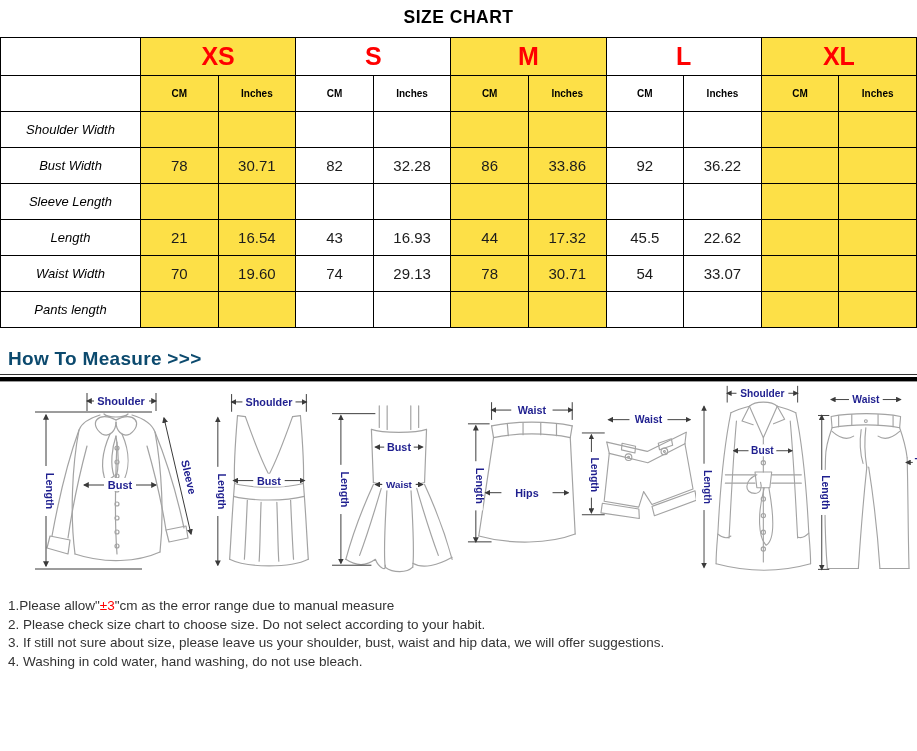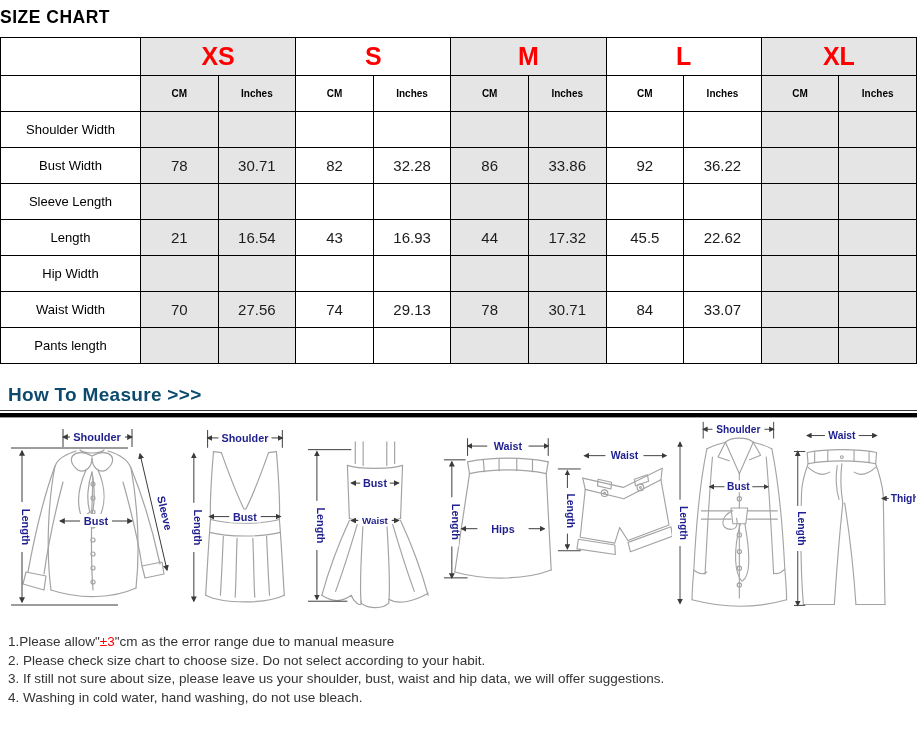--- a/index.html
+++ b/index.html
@@ -2,46 +2,46 @@
 <html><head>
 <meta charset="utf-8">
 <style>
   * { box-sizing: border-box; }
   html,body { margin:0; padding:0; }
   body {
     width:917px; height:751px; overflow:hidden; background:#fff;
     font-family:"Liberation Sans", sans-serif; color:#111;
   }
   .page-title {
-    margin-top:7px; text-align:left;
+    margin-top:7px; text-align:center;
     font-size:17.5px; font-weight:bold; letter-spacing:0.5px; color:#000;
   }
   table.size-chart {
     width:917px; margin-top:9px;
     border-collapse:collapse; table-layout:fixed;
   }
   table.size-chart th, table.size-chart td {
     border:1px solid #000; text-align:center; vertical-align:middle;
     padding:0; overflow:hidden; white-space:nowrap;
   }
   col.c-label { width:140px; }
   th.size-h { height:38px; font-size:25px; font-weight:bold; color:#ff0000; }
   th.unit-h { height:36px; font-size:10px; font-weight:bold; color:#000; }
-  th.row-label { height:36px; font-size:13px; font-weight:normal; color:#000; }
+  th.row-label { height:36px; font-size:13px; font-weight:normal; color:#000;font-style:italic; }
   td { height:36px; font-size:15px; color:#1c1c1c; }
-  .shade { background:#e5e5e5; }
+  .shade { background:#fde047; }
   .measure-heading {
     margin:20px 0 4px 8px;
     font-size:19px; font-weight:bold; color:#0c4a6e; letter-spacing:0.3px;
   }
   .rule {
     width:917px; height:8px;
     background:linear-gradient(#333 0 1px, #fff 1px 3px, #000 3px 7px, #999 7px 8px);
   }
-  .diagrams { position:relative; width:733px; height:205px; margin-top:2px; }
+  .diagrams { position:relative; width:733px; height:205px; margin-top:2px;margin-left:24px; }
   .diagrams svg { position:absolute; }
   .dim  { stroke:#3a3a3a; stroke-width:1; fill:none; }
   .gmt  { stroke:#a3a3a3; stroke-width:1.2; fill:none; stroke-linecap:round; stroke-linejoin:round; }
   .lbl  { fill:#1f1f8f; font-weight:bold; font-size:11px; text-anchor:middle;
           font-family:"Liberation Sans", sans-serif; }
   .lbl-s { font-size:10px; }
   .bk   { fill:#ffffff; }
   .notes { margin:8px 0 0 8px; font-size:13.5px; line-height:18.5px; color:#333; }
   .notes .red { color:#ff0000; }
 </style>
@@ -134,41 +134,28 @@
         <td>43</td>
         <td>16.93</td>
         <td class="shade">44</td>
         <td class="shade">17.32</td>
         <td>45.5</td>
         <td>22.62</td>
         <td class="shade"></td>
         <td class="shade"></td>
       </tr>
       <tr>
-        <th class="row-label">Hip Width</th>
-        <td class="shade"></td>
-        <td class="shade"></td>
-        <td></td>
-        <td></td>
-        <td class="shade"></td>
-        <td class="shade"></td>
-        <td></td>
-        <td></td>
-        <td class="shade"></td>
-        <td class="shade"></td>
-      </tr>
-      <tr>
         <th class="row-label">Waist Width</th>
         <td class="shade">70</td>
-        <td class="shade">27.56</td>
+        <td class="shade">19.60</td>
         <td>74</td>
         <td>29.13</td>
         <td class="shade">78</td>
         <td class="shade">30.71</td>
-        <td>84</td>
+        <td>54</td>
         <td>33.07</td>
         <td class="shade"></td>
         <td class="shade"></td>
       </tr>
       <tr>
         <th class="row-label">Pants length</th>
         <td class="shade"></td>
         <td class="shade"></td>
         <td></td>
         <td></td>

